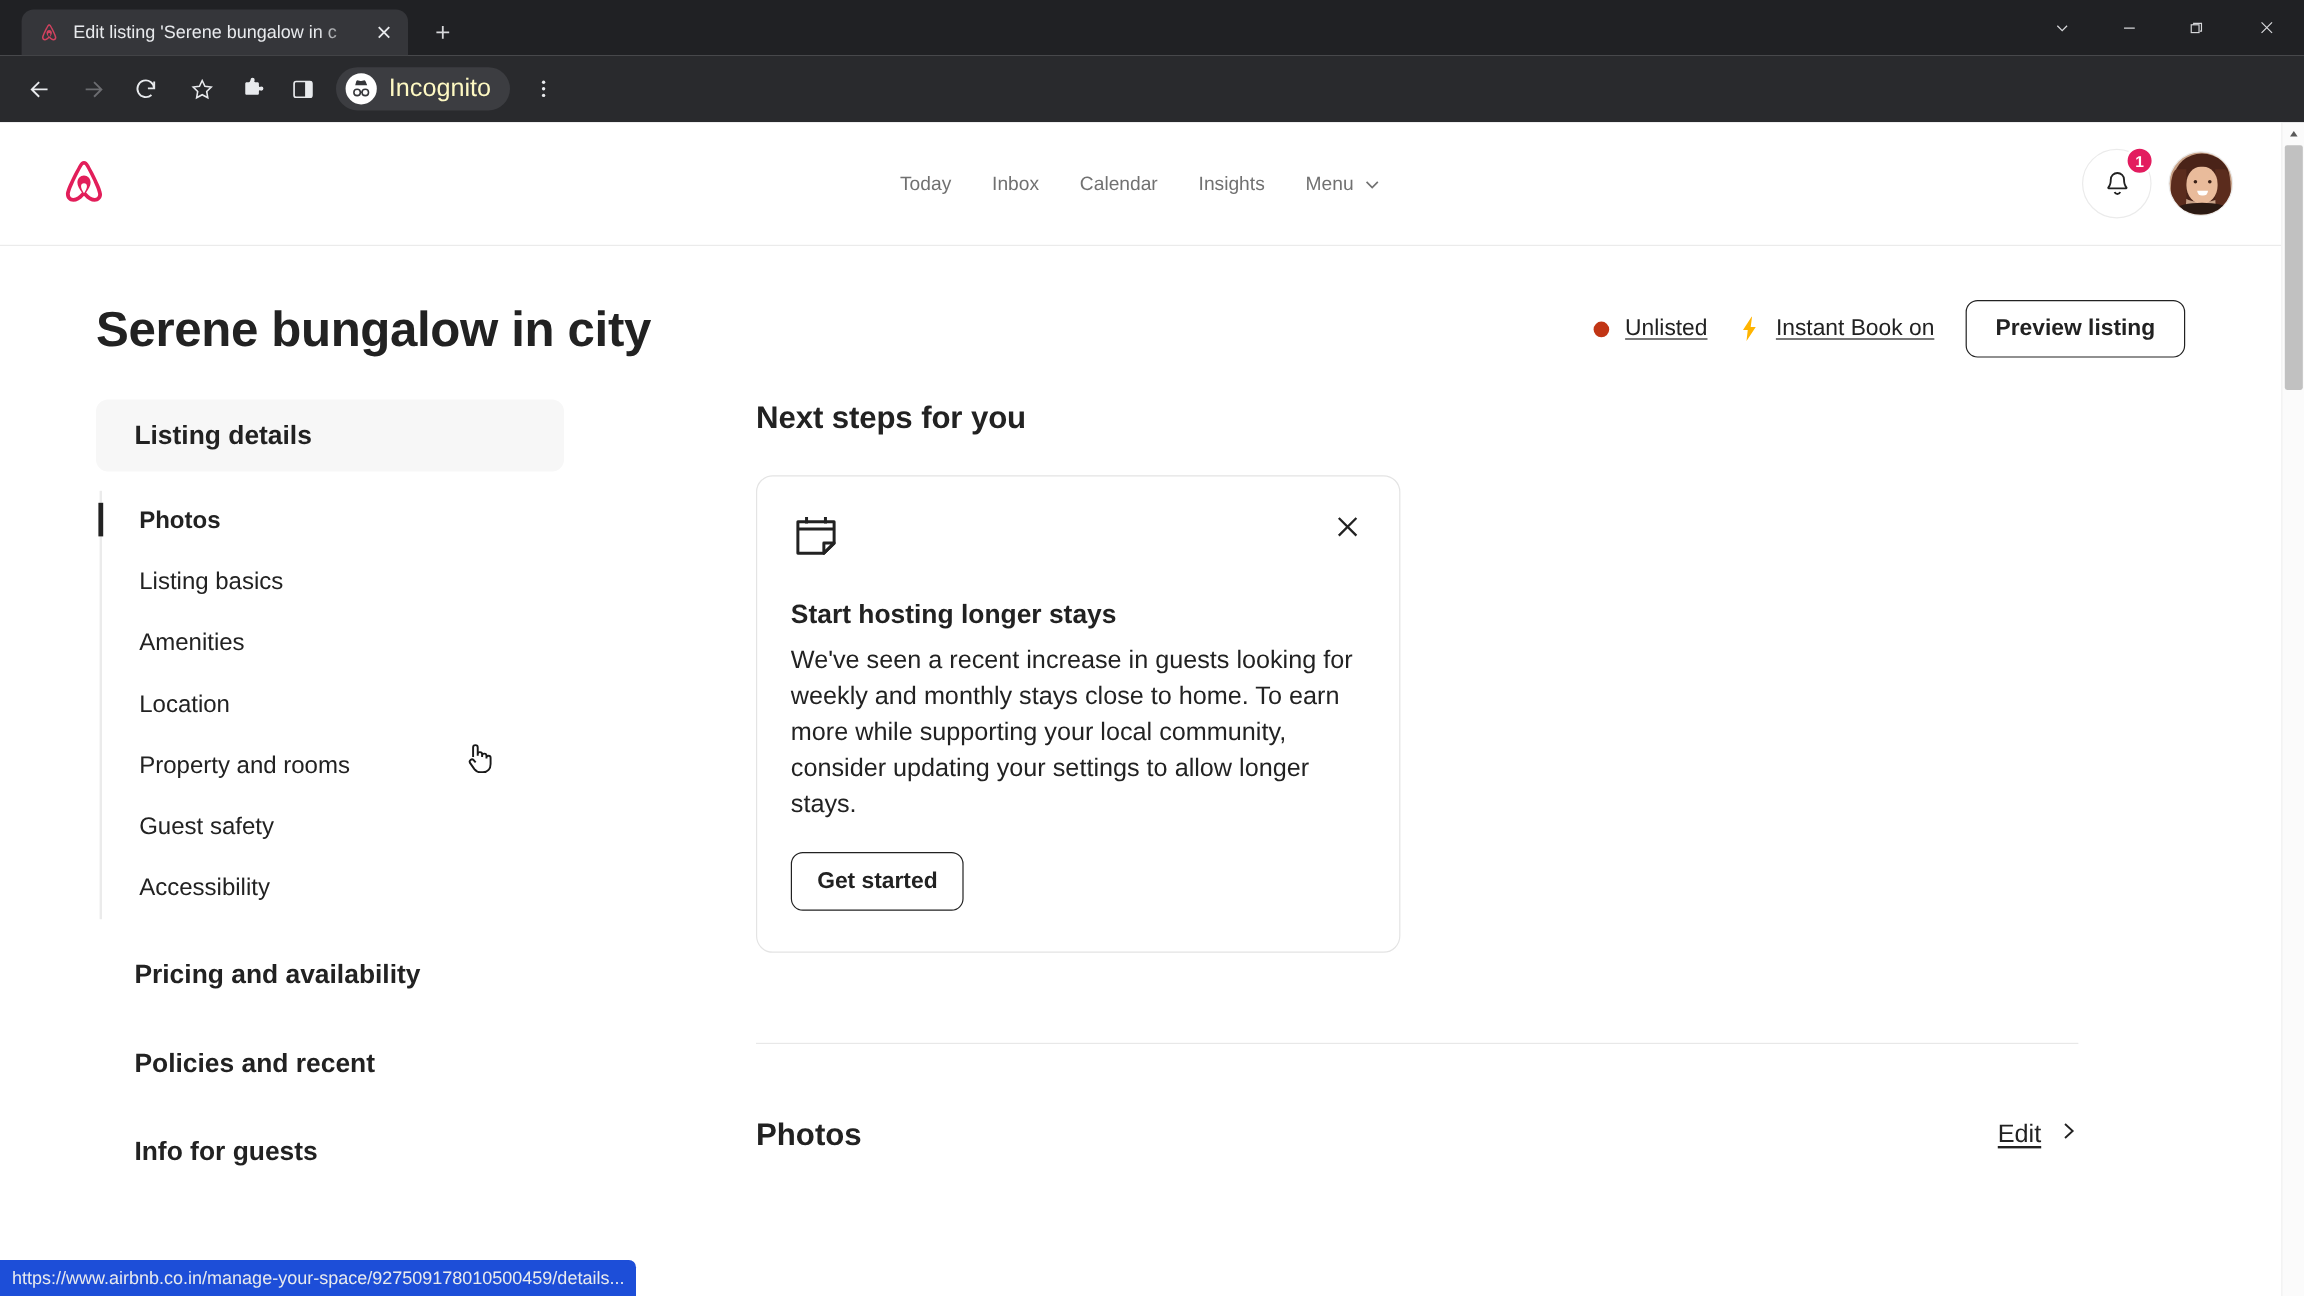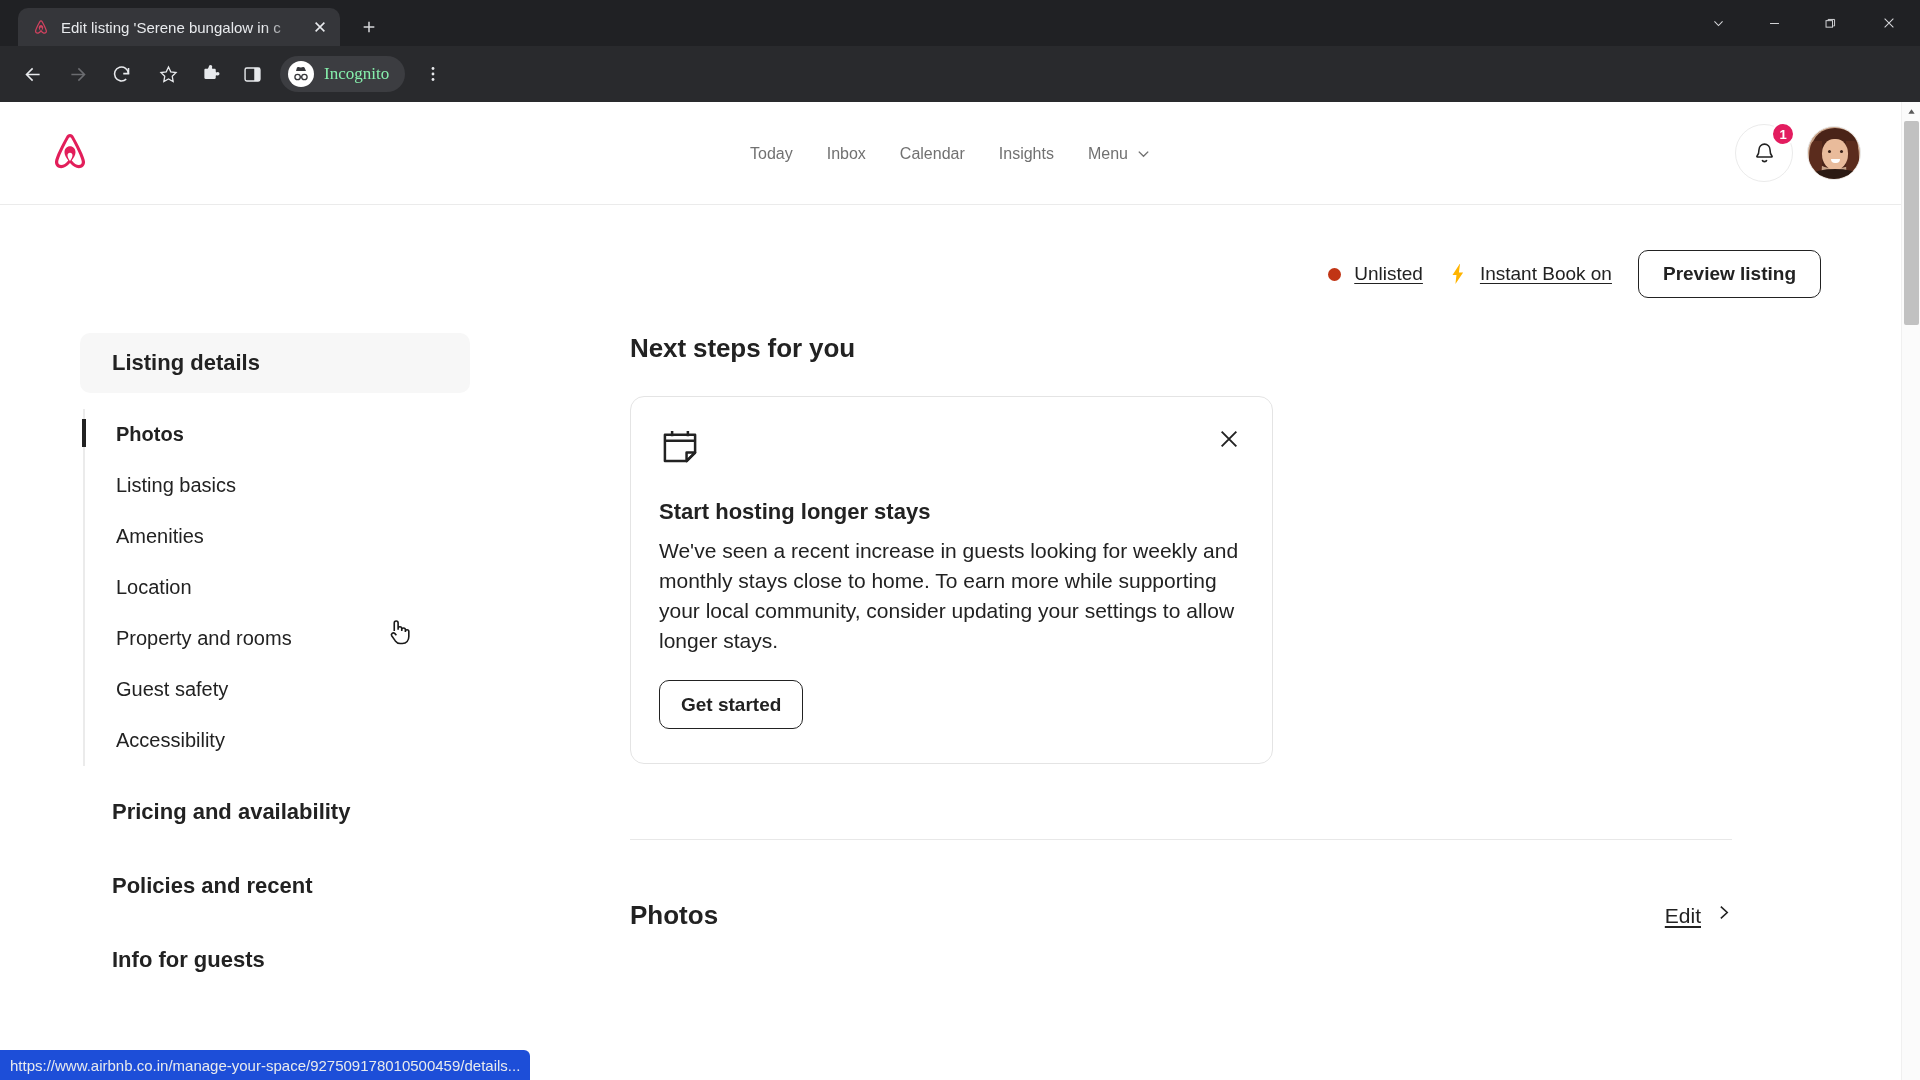--- a/index.html
+++ b/index.html
@@ -71,21 +71,21 @@
   .tb-ic {
     width: 40px; height: 40px; flex: 0 0 40px; border-radius: 50%;
     display: flex; align-items: center; justify-content: center;
     color: #e8eaed; margin-left: 2px;
   }
   .incognito-pill {
     height: 36px; border-radius: 18px; background: #3c3d41;
     display: flex; align-items: center; gap: 9px;
     padding: 0 16px 0 7px; margin: 0 6px 0 8px;
   }
-  .incognito-pill span { color: #86efac; font-size: 17px; white-space: nowrap; font-family: Liberation Serif, serif; }
+  .incognito-pill span { color: #fef9c3; font-size: 21px; white-space: nowrap; }
 
   
   .viewport {
     position: relative; width: 1920px; height: 978px;
     background: #fff; overflow: hidden;
   }
   .page { width: 1901px; height: 978px; position: relative; background: #fff; }
 
   
   .ab-header {
@@ -196,21 +196,21 @@
     content: ""; position: absolute; left: -3px; top: 10px;
     width: 4px; height: 28px; background: #222;
   }
   .side-gap { height: 14px; }
 
   .main { flex: 1; padding-left: 160px; min-width: 0; }
   .main-h {
     font-size: 26px; font-weight: 700; color: #222; letter-spacing: -0.1px;
   }
   .card {
-    margin-top: 32px; width: 643px; border: 1px solid #e4e4e4;
+    margin-top: 32px; width: 537px; border: 1px solid #e4e4e4;
     border-radius: 14px; padding: 28px 28px 34px 28px; position: relative;
     background: #fff;
   }
   .card-ic { width: 42px; height: 42px; }
   .card-x {
     position: absolute; top: 25px; right: 26px; width: 34px; height: 34px;
     display: flex; align-items: center; justify-content: center; cursor: pointer;
   }
   .card-title {
     margin-top: 32px; font-size: 22px; font-weight: 700; color: #222;
@@ -414,20 +414,21 @@
             <div class="av-face"></div>
             <div class="av-eye l"></div>
             <div class="av-eye r"></div>
             <div class="av-mouth"></div>
             <div class="av-body"></div>
           </div>
         </div>
       </div>
 
       <div class="title-row">
+        <div class="page-title">Serene bungalow in city</div>
         <div class="title-actions">
           <div class="status-chip">
             <span class="dot"></span>
             <a>Unlisted</a>
           </div>
           <div class="status-chip">
             <span class="bolt">
               <svg viewBox="0 0 18 24" width="18" height="22">
                   <path d="M10.8 1L3 13.2h4.3L6.2 23l8.4-12.6H10l1.2-9.4z" fill="#FFB400"></path>
                 </svg>

